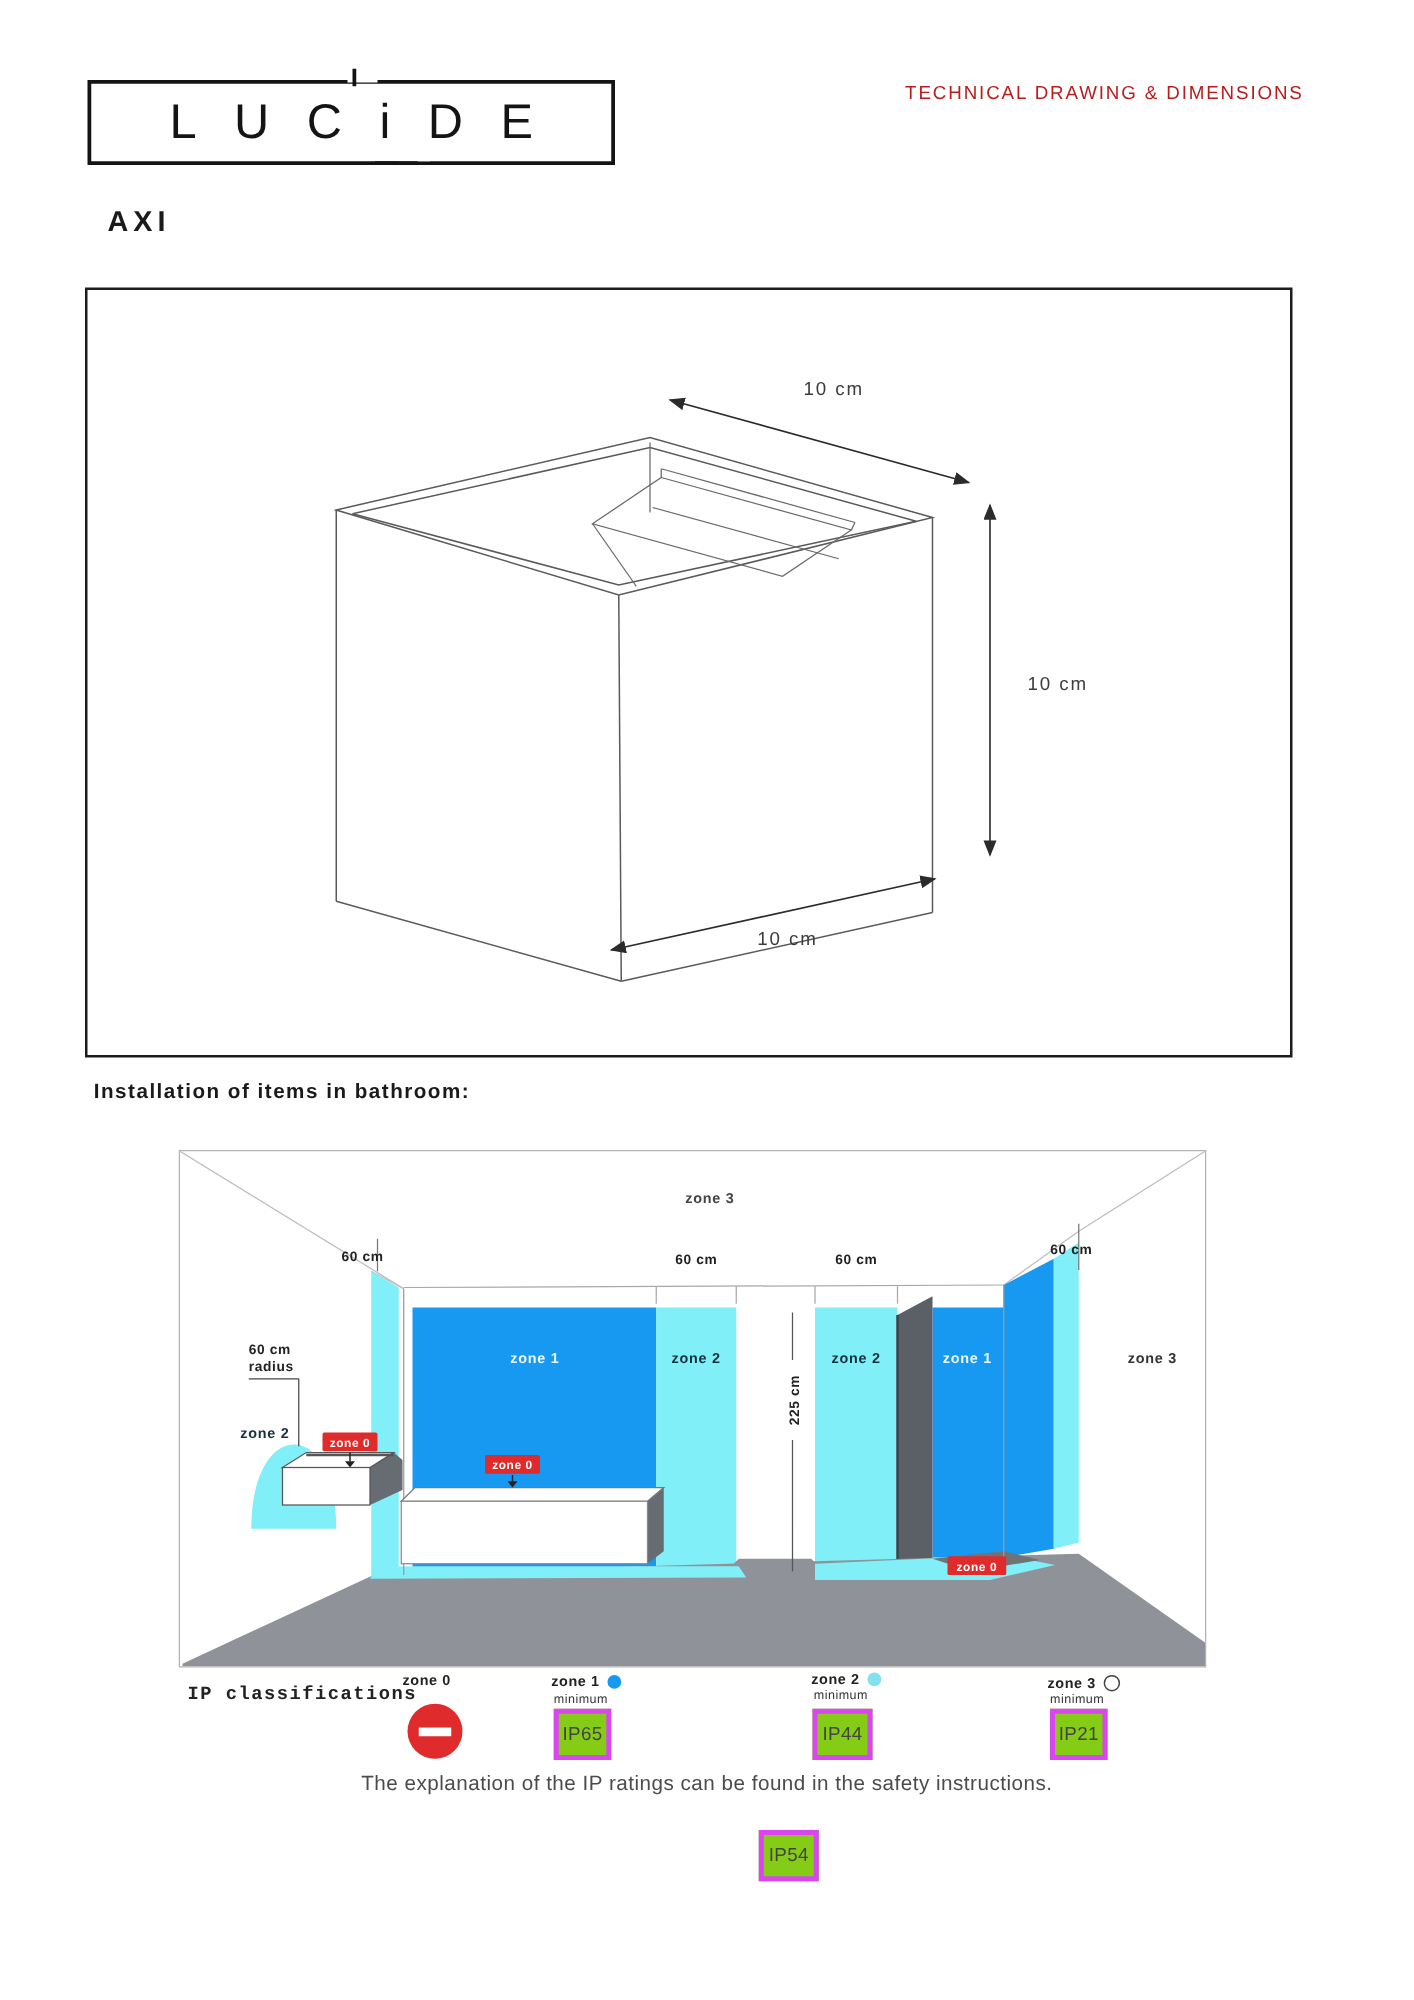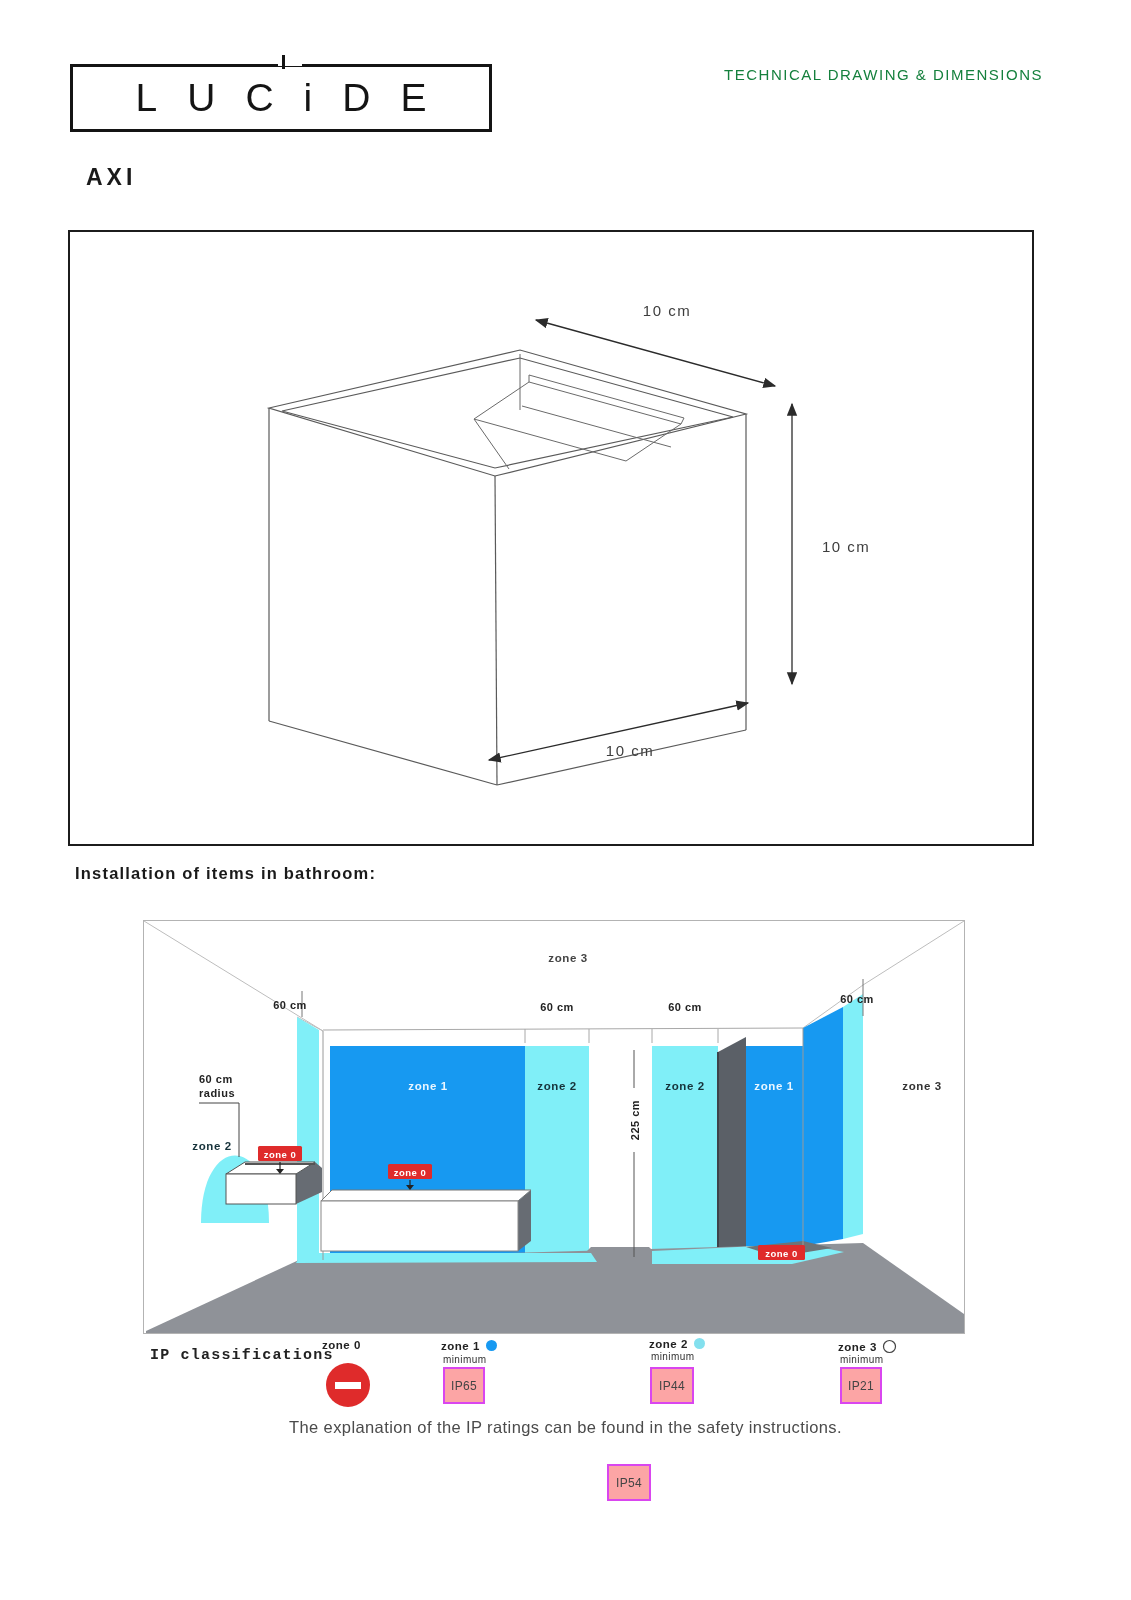--- a/index.html
+++ b/index.html
@@ -7,36 +7,36 @@
         font-family:"Liberation Sans",sans-serif;color:#1a1a1a;}
   .abs{position:absolute;}
   
   #logo-box{left:70px;top:64px;width:416px;height:62px;border:3px solid #141414;
             display:flex;align-items:center;justify-content:center;}
   #logo-letters{display:flex;gap:0;letter-spacing:30px;font-size:39px;font-weight:400;
                 padding-left:30px;color:#141414;}
   .logo-gap{background:#fff;}
   #logo-accent{left:282px;top:55px;width:3px;height:14px;background:#141414;}
   #logo-stub{left:300px;top:129px;width:34px;height:3px;background:#141414;}
-  #doc-type{right:88px;top:66px;font-size:15px;letter-spacing:1.5px;color:#15803d;margin-left:40px;}
+  #doc-type{right:88px;top:66px;font-size:15px;letter-spacing:1.5px;color:#b91c1c;margin-left:40px;}
   #product-name{left:86px;top:164px;font-size:23px;font-weight:bold;letter-spacing:4px;}
   #item-block{left:540px;top:156px;font-size:16px;line-height:25px;letter-spacing:.6px;}
   #item-block .b{font-weight:bold;}
   #ean-value{color:#4a4a4a;}
   
   #drawing-box{left:68px;top:230px;width:962px;height:612px;border:2px solid #1c1c1c;}
   svg text{font-family:"Liberation Sans",sans-serif;}
   
   #bathroom-title{left:75px;top:864px;font-size:16.5px;font-weight:bold;letter-spacing:1.2px;}
   #bathroom-diagram{left:143px;top:920px;width:820px;height:412px;border:1px solid #b3b3b3;background:#fff;}
   
   .legend-label{font-size:11.5px;font-weight:bold;letter-spacing:.5px;color:#222;display:flex;align-items:center;gap:5px;}
   .legend-min{font-size:10px;color:#333;letter-spacing:.4px;}
-  .ip-box{width:38px;height:33px;border:2px solid #d946ef;display:flex;align-items:center;justify-content:center;
-          font-size:12px;color:#444;letter-spacing:.3px;background:#fca5a5;}
+  .ip-box{width:38px;height:33px;border:4px solid #d946ef;display:flex;align-items:center;justify-content:center;
+          font-size:15px;color:#444;letter-spacing:.3px;background:#84cc16;}
   #ip-title{left:150px;top:1347px;font-size:15px;font-weight:bold;letter-spacing:1.2px;color:#222;font-family:Liberation Mono, monospace;}
   #no-entry{left:326px;top:1363px;width:44px;height:44px;border-radius:50%;background:#df2b2b;
             display:flex;align-items:center;justify-content:center;}
   #no-entry-bar{width:26px;height:7px;background:#fff;}
   #note-line{left:0;right:0;top:1418px;text-align:center;font-size:16.5px;color:#4b4b4b;letter-spacing:.4px;}
   #footer-line{left:75px;top:1465px;font-size:18px;font-weight:bold;letter-spacing:1px;}
   #footer-url{left:77px;top:1492px;font-size:31px;font-weight:bold;letter-spacing:2.5px;}
 </style>
 </head>
 <body>

